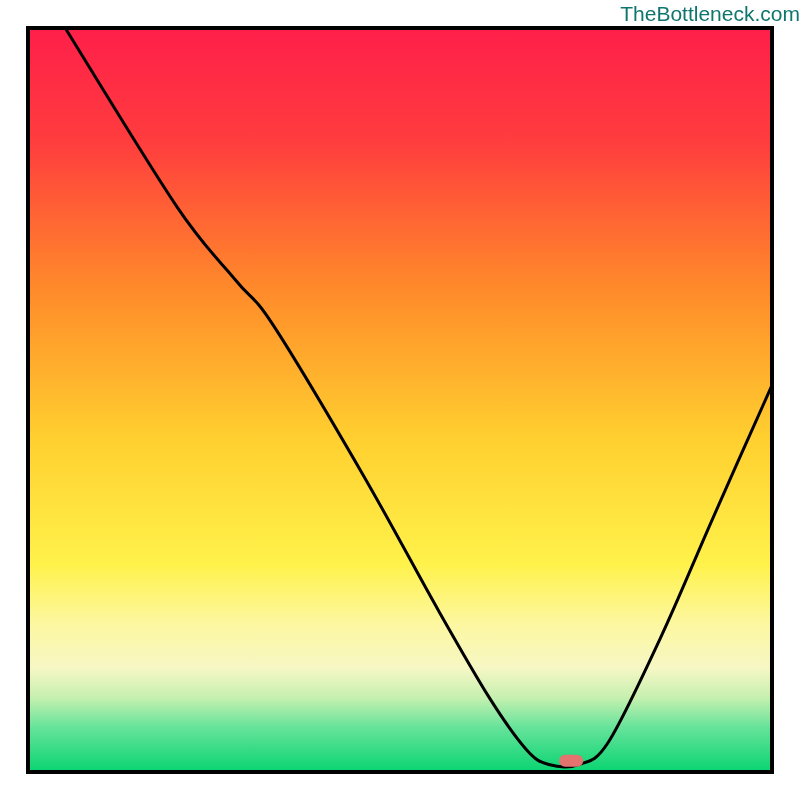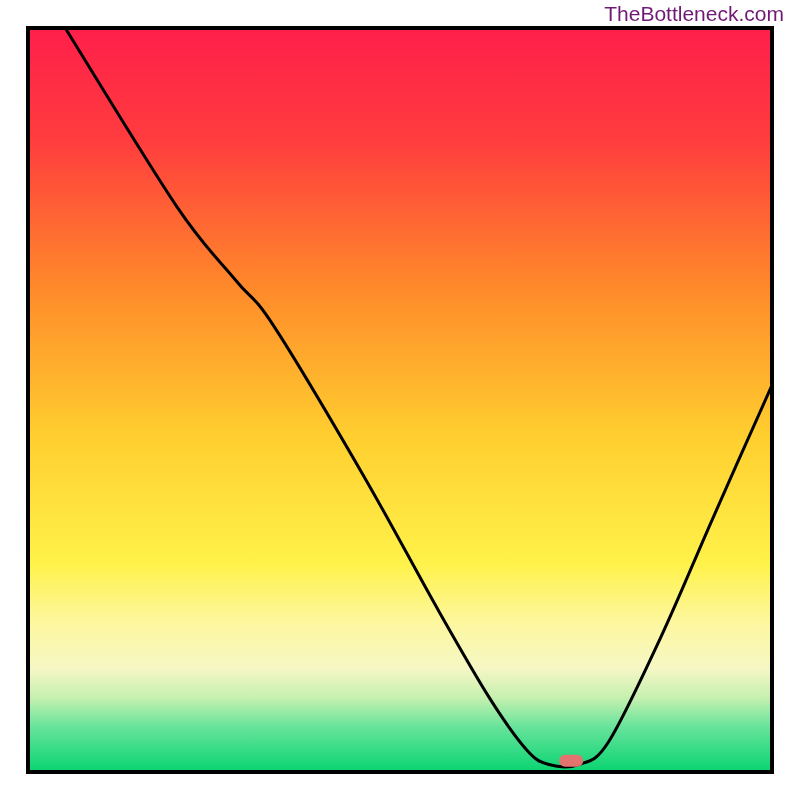--- a/index.html
+++ b/index.html
@@ -14,22 +14,22 @@
   .canvas-wrap {
     position: absolute;
     left: 0;
     top: 0;
     width: 800px;
     height: 800px;
   }
   .watermark {
     position: absolute;
     top: 2px;
-    right: 16px;
-    color: #701a75;
+    right: 0;
+    color: #0f766e;
     font-size: 21px;
     font-weight: 500;
     font-family: Arial, Helvetica, sans-serif;
     user-select: none;
   }
   svg { display: block; }
 </style>
 </head>
 <body>
 

